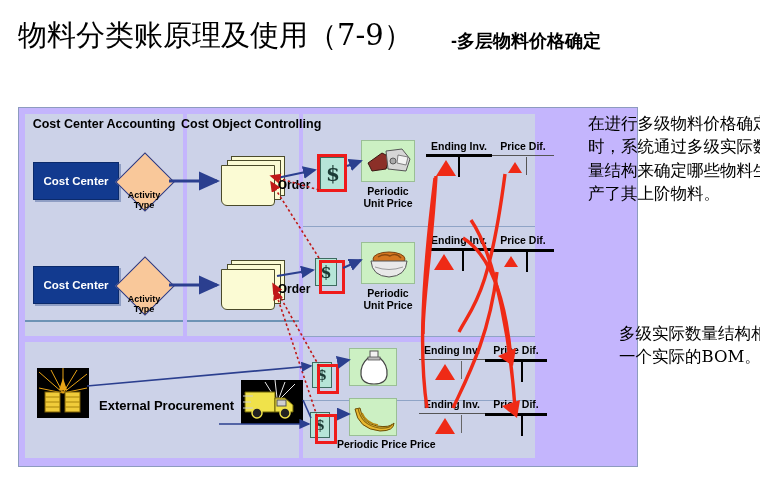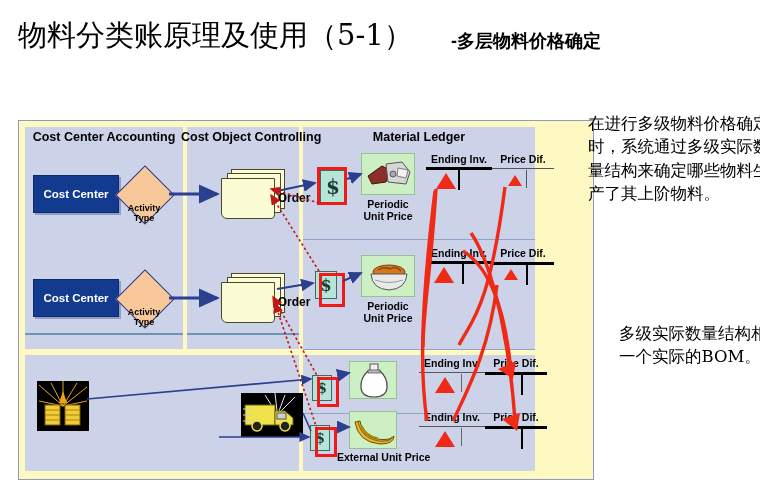--- a/index.html
+++ b/index.html
@@ -20,22 +20,22 @@
     font-size:29px;font-weight:400;color:#000;white-space:nowrap;
     letter-spacing:0px;
   }
   #title-sub{
     position:absolute;left:451px;top:29px;
     font-family:Liberation Sans, sans-serif;
     font-size:18px;font-weight:700;color:#000;white-space:nowrap;
   }
   
   #diagram{
-    position:absolute;left:18px;top:120px;width:576px;height:360px;
-    background:#fef9c3;
+    position:absolute;left:18px;top:107px;width:620px;height:360px;
+    background:#c4b5fd;
     border:1px solid #8d9bbf;
     box-sizing:border-box;
   }
   .col-panel{
     position:absolute;background:#ccd2e8;
   }
   .col-head{
     position:absolute;
     font-size:12.5px;font-weight:700;color:#000;
     text-align:center;white-space:nowrap;
@@ -124,42 +124,41 @@
     position:absolute;
     font-family:"DejaVu Serif","Liberation Serif",serif;
     font-size:16.5px;color:#000;line-height:1.42;width:190px;margin-left:28px;
   }
   svg.overlay{position:absolute;left:0;top:0;pointer-events:none;}
 </style>
 </head>
 <body>
 
 <div id="title-bar">
-  <div id="title-main">物料分类账原理及使用（5-1）</div>
+  <div id="title-main">物料分类账原理及使用（7-9）</div>
   <div id="title-sub">-多层物料价格确定</div>
 </div>
 
 <div id="diagram">
 
   <div class="col-panel" style="left:6px;top:6px;width:158px;height:222px;"></div>
   <div class="col-panel" style="left:168px;top:6px;width:112px;height:222px;"></div>
   <div class="col-panel" style="left:284px;top:6px;width:232px;height:222px;"></div>
 
   <div class="col-panel" style="left:6px;top:234px;width:274px;height:116px;"></div>
   <div class="col-panel" style="left:284px;top:234px;width:232px;height:116px;"></div>
 
   <div class="hr-line" style="left:6px;top:212px;width:158px;"></div>
   <div class="hr-line" style="left:168px;top:212px;width:112px;"></div>
   <div class="hr-line" style="left:284px;top:118px;width:232px;height:1px;background:#8fa4c6;"></div>
   <div class="hr-line" style="left:284px;top:228px;width:232px;height:1px;background:#8fa4c6;"></div>
   <div class="hr-line" style="left:284px;top:292px;width:232px;height:1px;background:#8fa4c6;"></div>
 
   <div class="col-head" style="left:6px;top:9px;width:158px;">Cost Center Accounting</div>
   <div class="col-head" style="left:162px;top:9px;width:124px;">Cost Object Controlling</div>
-  <div class="col-head" style="left:284px;top:9px;width:232px;">Material Ledger</div>
 
   <div class="costcenter" style="left:14px;top:54px;">Cost Center</div>
   <div class="diamond-wrap" style="left:96px;top:44px;">
     <div class="dshape"></div>
     <div class="dtext">
       <span>Activity</span>
       <span>Type</span>
     </div>
   </div>
   <div class="orderstack" style="left:202px;top:48px;">
@@ -260,21 +259,21 @@
   <div class="money-bill" style="left:291px;top:304px;width:18px;height:24px;font-size:14px;">$</div>
   <div class="money-box" style="left:296px;top:306px;width:22px;height:30px;"></div>
   <div class="mat-tile" style="left:330px;top:290px;width:48px;height:38px;">
     <svg width="48" height="38" viewBox="0 0 48 38">
       <path d="M5 10 Q8 30 30 32 Q44 32 44 24 Q40 29 27 27 Q12 24 10 9 Z" fill="#e8b830" stroke="#6b4c05" stroke-width="1"></path>
       <path d="M8 9 Q11 26 29 29 Q40 30 42 25" fill="none" stroke="#8a6a10" stroke-width="1.2"></path>
       <path d="M12 14 Q16 24 28 26" fill="none" stroke="#b8880f" stroke-width="1.6"></path>
     </svg>
   </div>
   <div class="mat-cap" style="left:318px;top:330px;width:120px;text-align:left;">
-    <div>External Unit Price</div>
+    <div>Periodic Price Price</div>
   </div>
   <div class="tacct" style="left:400px;top:290px;width:66px;">
     <div class="tlabel">Ending Inv.</div>
     <div class="tbar-thin"></div>
     <div class="tstem" style="left:42px;width:1px;height:18px;background:#666;"></div>
     <div class="tri-up" style="left:16px;top:20px;"></div>
   </div>
   <div class="tacct" style="left:466px;top:290px;width:62px;">
     <div class="tlabel">Price Dif.</div>
     <div class="tbar" style="top:15px;height:3px;"></div>
@@ -299,20 +298,21 @@
         <line x1="8" y1="29" x2="23" y2="29"></line>
           <line x1="8" y1="34" x2="23" y2="34"></line>
           <line x1="8" y1="39" x2="23" y2="39"></line>
         <line x1="28" y1="29" x2="43" y2="29"></line>
           <line x1="28" y1="34" x2="43" y2="34"></line>
           <line x1="28" y1="39" x2="43" y2="39"></line>
       </g>
       <path d="M22 22 L26 10 L30 22 Z" fill="#e8a417"></path>
     </svg>
   </div>
+  <div class="ep-label" style="left:80px;top:290px;">External Procurement</div>
   <div class="ep-icon" style="left:222px;top:272px;width:62px;height:44px;">
     <svg width="62" height="44" viewBox="0 0 62 44">
       <rect width="62" height="44" fill="#000"></rect>
       <g stroke="#e8e8e8" stroke-width="1">
         <line x1="34" y1="18" x2="24" y2="2"></line>
           <line x1="36" y1="18" x2="34" y2="0"></line>
         <line x1="38" y1="18" x2="44" y2="2"></line>
           <line x1="40" y1="18" x2="54" y2="4"></line>
       </g>
       <path d="M4 12 L34 12 L34 32 L4 32 Z" fill="#f0e24a" stroke="#6b6005"></path>

